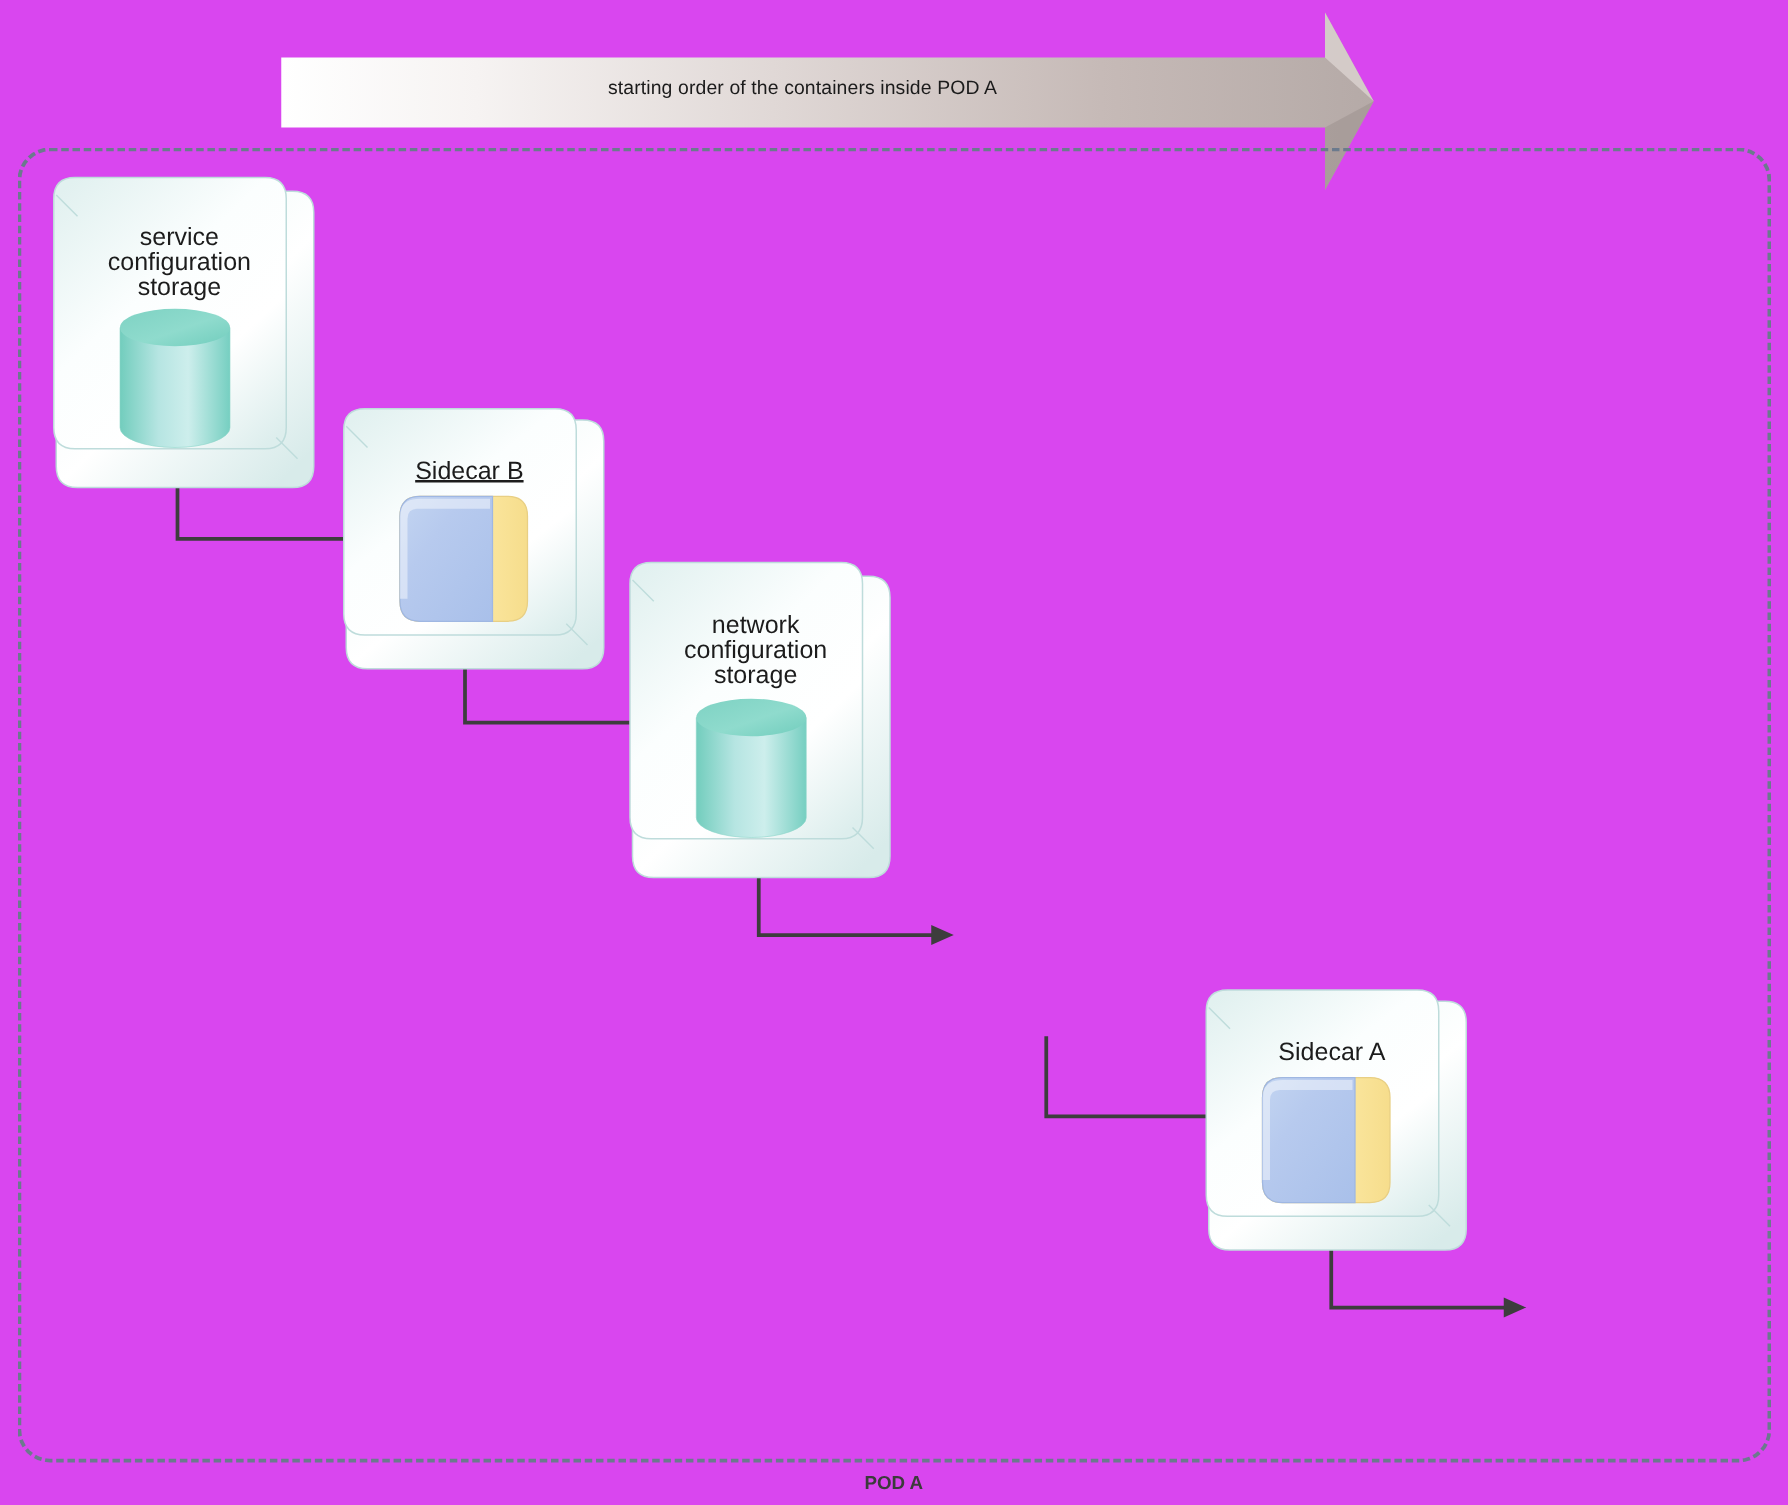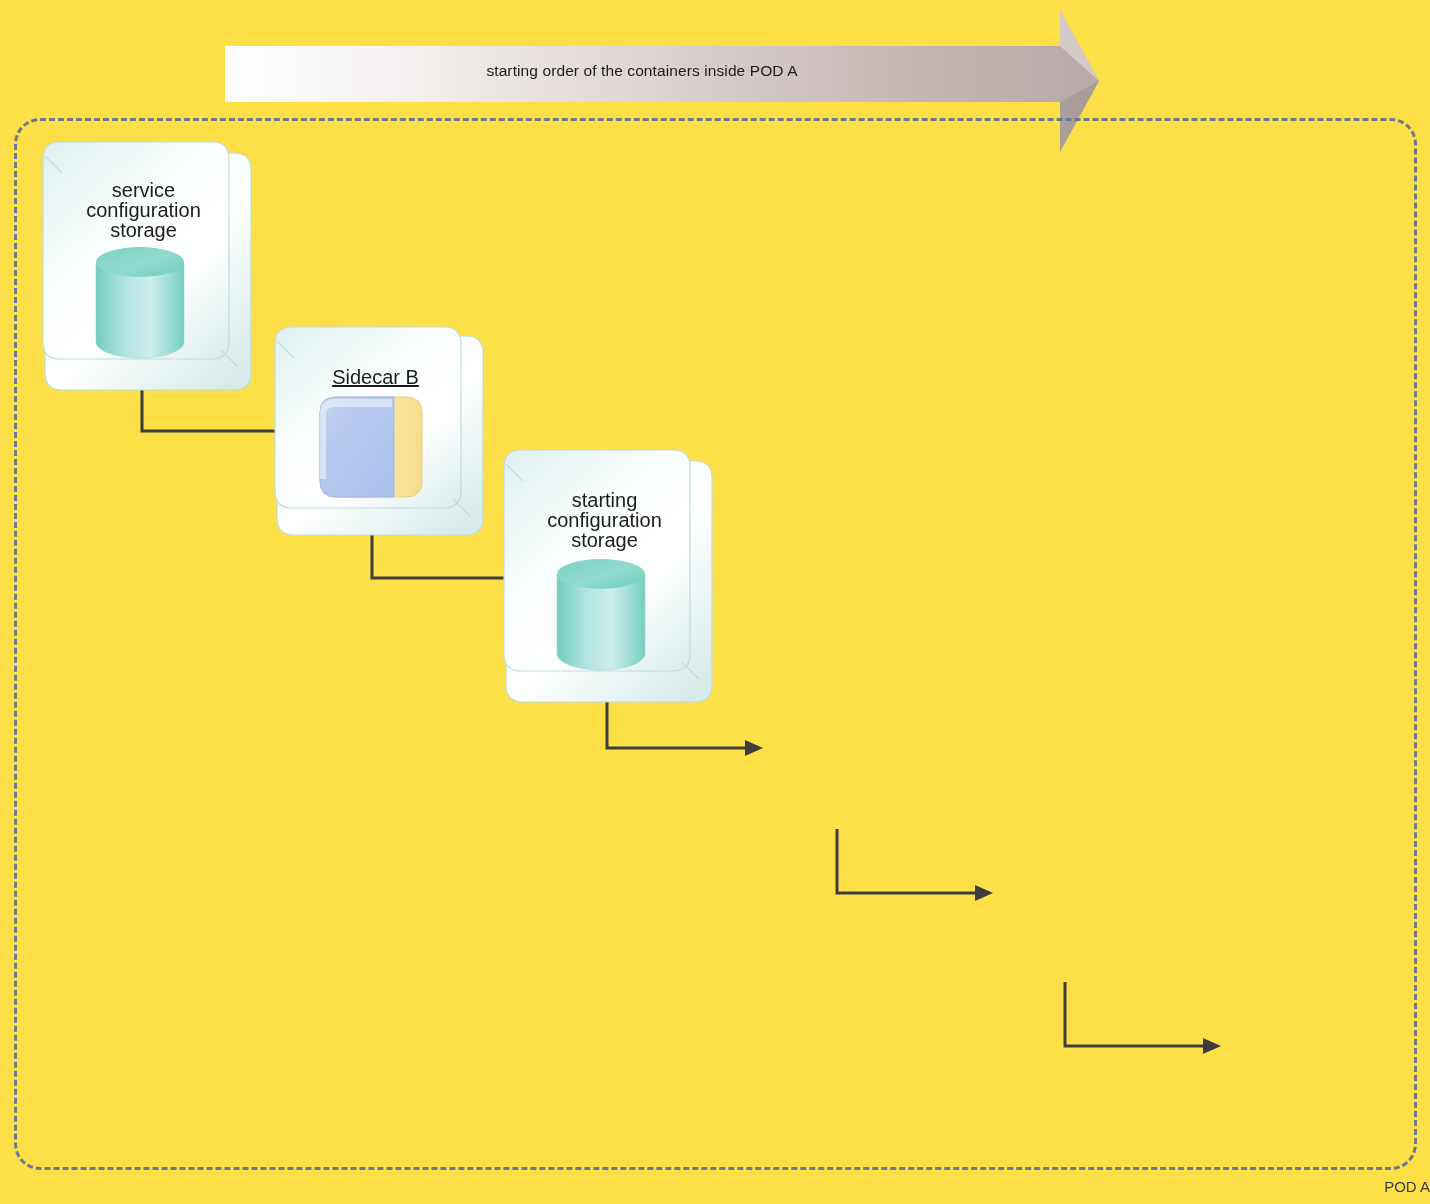--- a/index.html
+++ b/index.html
@@ -5,21 +5,21 @@
 <style>
   html, body {
     margin: 0;
     padding: 0;
     background: #000000;
   }
   #canvas {
     position: relative;
     width: 1430px;
     height: 1204px;
-    background: #fde047;
+    background: #d946ef;
     overflow: hidden;
     font-family: "Liberation Sans", "DejaVu Sans", sans-serif;
   }
 
   
   #banner-arrow {
     position: absolute;
     left: 222px;
     top: 8px;
     width: 880px;
@@ -48,23 +48,24 @@
     border: 3px dashed #6b7a8d;
     border-radius: 26px;
     box-sizing: border-box;
     background: transparent;
   }
   #pod-label {
     position: absolute;
     left: 0;
     top: 1178px;
     width: 1430px;
-    text-align: right;
+    text-align: center;
     font-size: 15px;
     color: #3b3b3b;
+    font-weight: bold;
   }
 
   
   .node {
     position: absolute;
   }
   .node svg { display: block; overflow: visible; }
   .node-label {
     position: absolute;
     left: 0;
@@ -220,27 +221,43 @@
   </div>
 
   <div class="node" style="left:497px; top:448px; width:215px; height:255px;">
     <svg width="215" height="255" viewBox="0 0 215 255">
       <path d="M24,2 H196 Q213,2 213,19 V226 Q213,243 196,243 H24 Q7,243 7,226 V19 Q7,2 24,2 Z" transform="translate(2,11)" fill="url(#cardGrad)" stroke="#bedcdb" stroke-width="1.2"></path>
       <path d="M24,2 H176 Q193,2 193,19 V206 Q193,223 176,223 H24 Q7,223 7,206 V19 Q7,2 24,2 Z" fill="url(#cardGradInner)" stroke="#bedcdb" stroke-width="1.2"></path>
       <line x1="9" y1="16" x2="26" y2="33" stroke="#bedcdb" stroke-width="1.1"></line>
       <line x1="185" y1="214" x2="202" y2="231" stroke="#bedcdb" stroke-width="1.1"></line>
     </svg>
     <div class="node-label" style="top:42px;">
-      <div>starting</div>
+      <div>network</div>
       <div>configuration</div>
       <div>storage</div>
     </div>
     <svg class="node-icon" style="left:58px; top:110px;" width="92" height="112" viewBox="0 0 92 112">
       <path d="M2,16 V96 A44,16 0 0 0 90,96 V16 Z" fill="url(#cylBody)"></path>
       <ellipse cx="46" cy="16" rx="44" ry="15" fill="url(#cylTop)"></ellipse>
       <path d="M2,16 V96 A44,16 0 0 0 90,96 V16" fill="none" stroke="#8ed6ca" stroke-width="0.8" opacity=".6"></path>
     </svg>
   </div>
 
 
+  <div class="node" style="left:958px; top:790px; width:215px; height:212px;">
+    <svg width="215" height="212" viewBox="0 0 215 212">
+      <path d="M24,2 H196 Q213,2 213,19 V184 Q213,201 196,201 H24 Q7,201 7,184 V19 Q7,2 24,2 Z" transform="translate(2,9)" fill="url(#cardGrad)" stroke="#bedcdb" stroke-width="1.2"></path>
+      <path d="M24,2 H176 Q193,2 193,19 V166 Q193,183 176,183 H24 Q7,183 7,166 V19 Q7,2 24,2 Z" fill="url(#cardGradInner)" stroke="#bedcdb" stroke-width="1.2"></path>
+      <line x1="9" y1="16" x2="26" y2="33" stroke="#bedcdb" stroke-width="1.1"></line>
+      <line x1="185" y1="174" x2="202" y2="191" stroke="#bedcdb" stroke-width="1.1"></line>
+    </svg>
+    <div class="node-label" style="top:42px;">
+      <div>Sidecar A</div>
+    </div>
+    <svg class="node-icon" style="left:48px; top:70px;" width="110" height="105" viewBox="0 0 110 105">
+      <path d="M20,2 H90 Q106,2 106,18 V86 Q106,102 90,102 H20 Q4,102 4,86 V18 Q4,2 20,2 Z" fill="url(#sideStrip)" stroke="#e8cf84" stroke-width="1"></path>
+      <path d="M20,2 H78 V102 H20 Q4,102 4,86 V18 Q4,2 20,2 Z" fill="url(#sideBody)" stroke="#9fb7e2" stroke-width="1"></path>
+      <path d="M20,4 H76 V12 H18 Q10,12 10,20 V84 H4 V18 Q4,4 20,4 Z" fill="#ffffff" opacity=".45"></path>
+    </svg>
+  </div>
 
 
 </div>
 
 </body></html>

